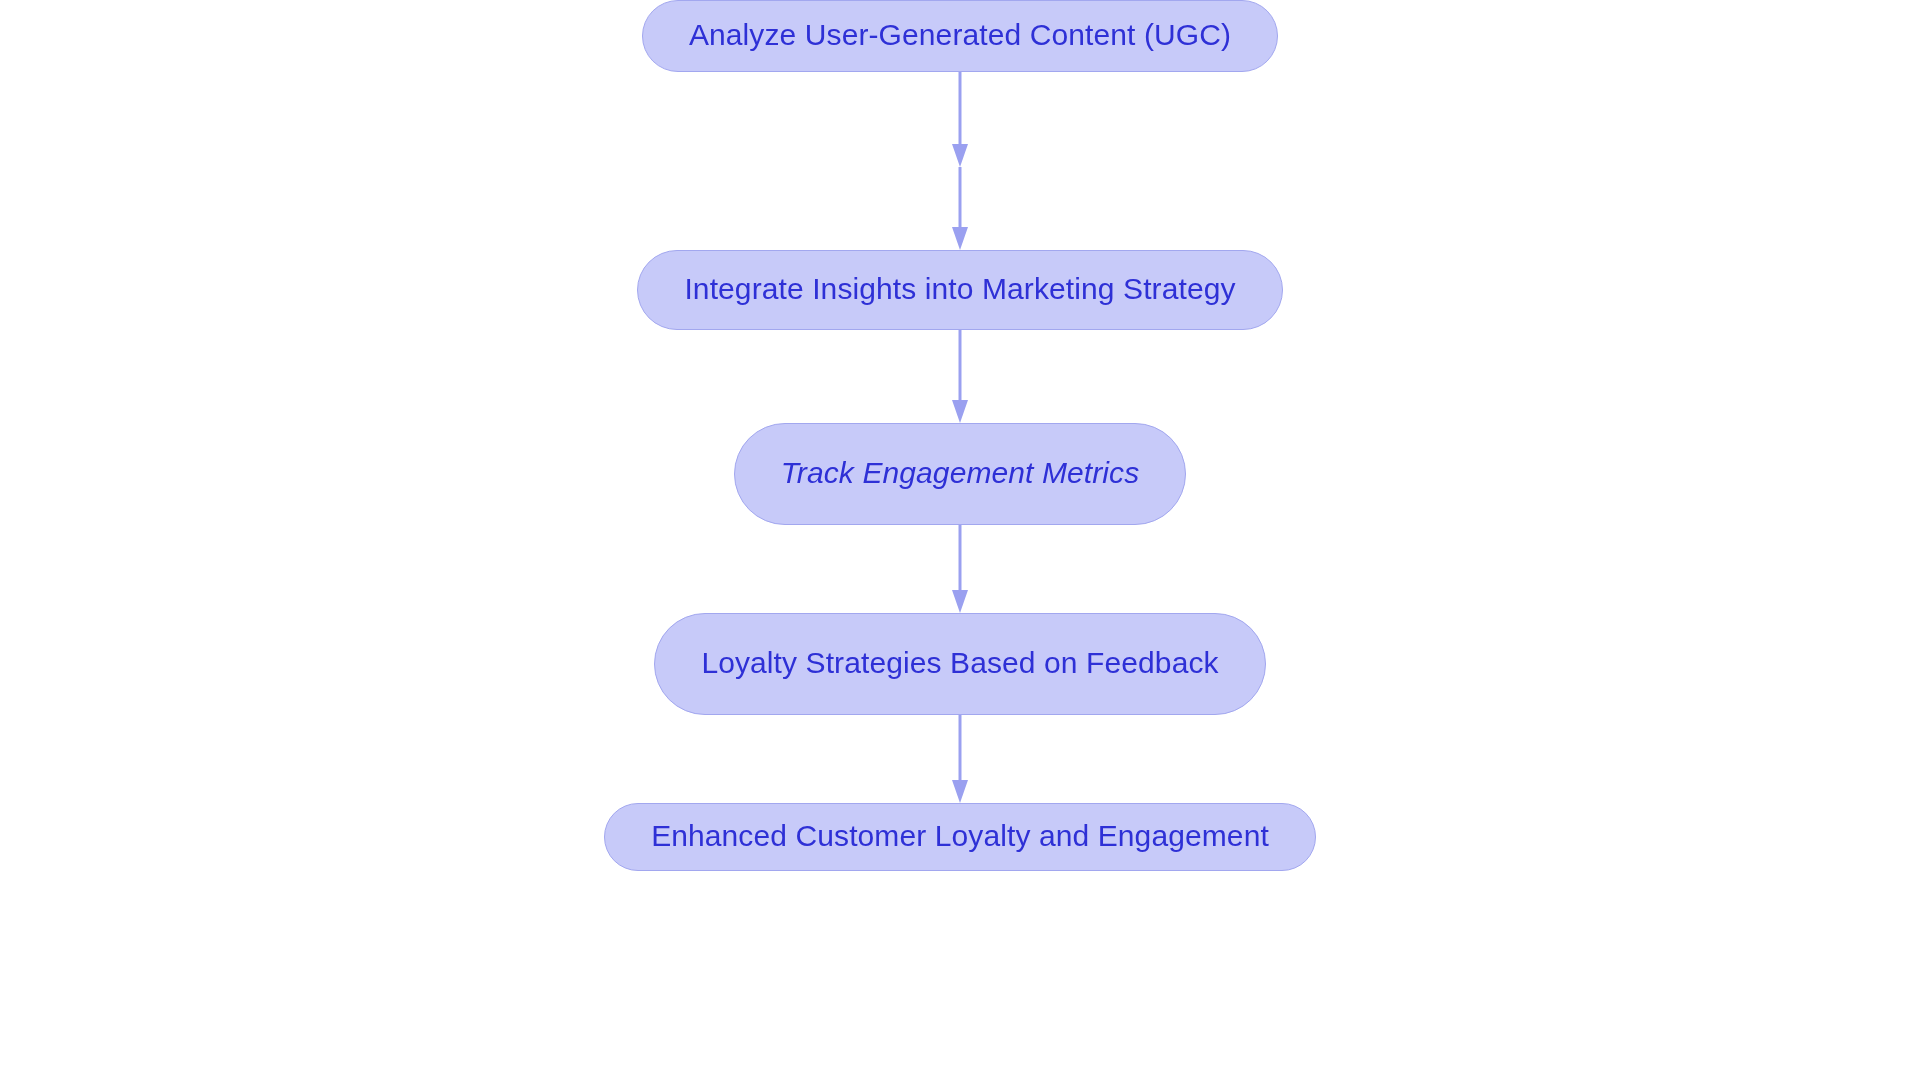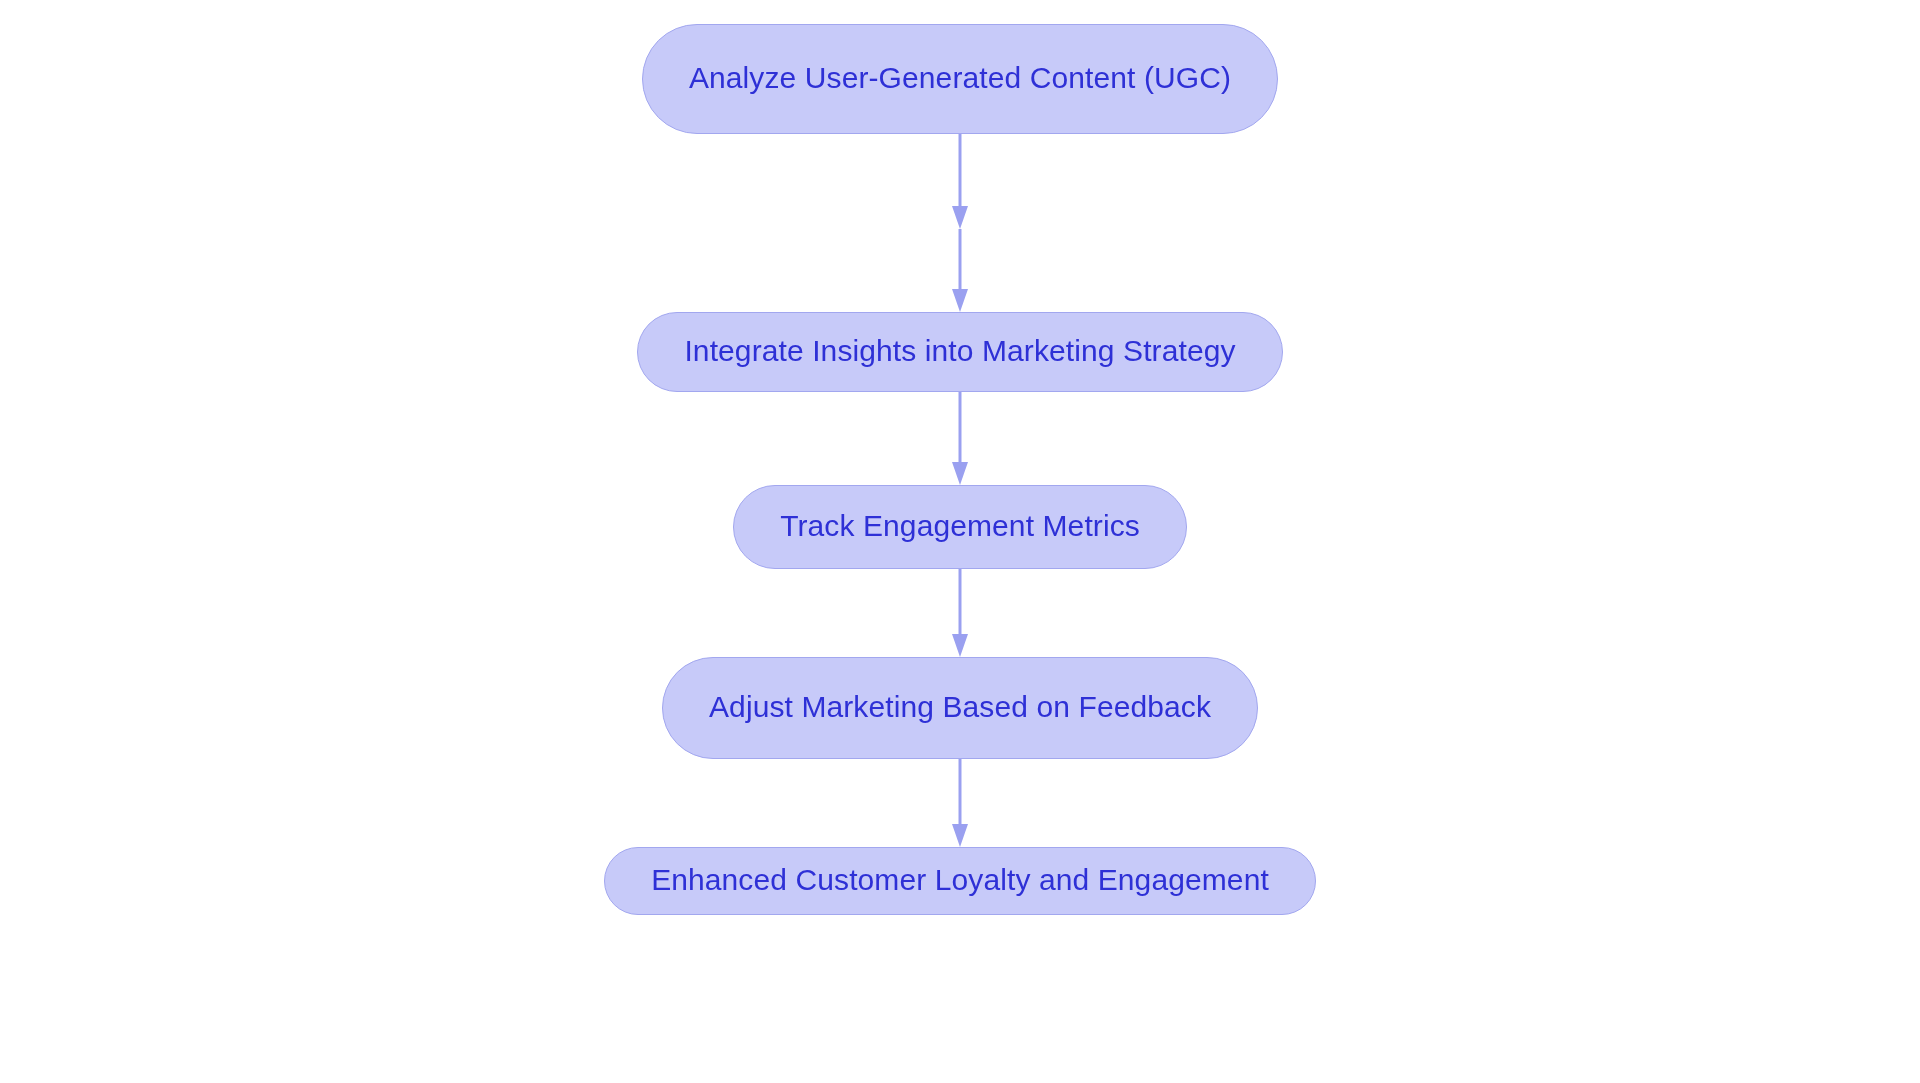--- a/index.html
+++ b/index.html
@@ -51,24 +51,24 @@
 
   .node-label {
     color: #2e30d6;
     font-size: 30px;
     white-space: nowrap;
     display: block;
     transform: translateY(-1px);
   }
 
   
-  .node-1 { height: 110px; min-width: 548px; margin-top: 24px; }
+  .node-1 { height: 72px; min-width: 548px; margin-top: 0; }
   .node-2 { height: 102px; min-width: 305px; }
   .node-3 { height: 80px; min-width: 565px; }
-  .node-4 { height: 84px; min-width: 390px; }
+  .node-4 { height: 102px; min-width: 390px; font-style: italic; }
   .node-5 { height: 102px; min-width: 510px; }
   .node-6 { height: 68px;  min-width: 605px; }
 
   .flow-connector {
     position: relative;
     width: 40px;
     display: flex;
     justify-content: center;
   }
   .conn-1 { height: 95px; }
@@ -123,21 +123,21 @@
     </div>
 
     <div class="flow-connector conn-4">
       <svg width="18" height="88" viewBox="0 0 18 88" aria-hidden="true">
         <line x1="9" y1="0" x2="9" y2="69" stroke="#9aa0f0" stroke-width="3"></line>
         <polygon points="9,88 1,65 17,65" fill="#9aa0f0"></polygon>
       </svg>
     </div>
 
     <div class="flow-node node-5">
-      <span class="node-label">Adjust Marketing Based on Feedback</span>
+      <span class="node-label">Loyalty Strategies Based on Feedback</span>
     </div>
 
     <div class="flow-connector conn-5">
       <svg width="18" height="88" viewBox="0 0 18 88" aria-hidden="true">
         <line x1="9" y1="0" x2="9" y2="69" stroke="#9aa0f0" stroke-width="3"></line>
         <polygon points="9,88 1,65 17,65" fill="#9aa0f0"></polygon>
       </svg>
     </div>
 
     <div class="flow-node node-6">

